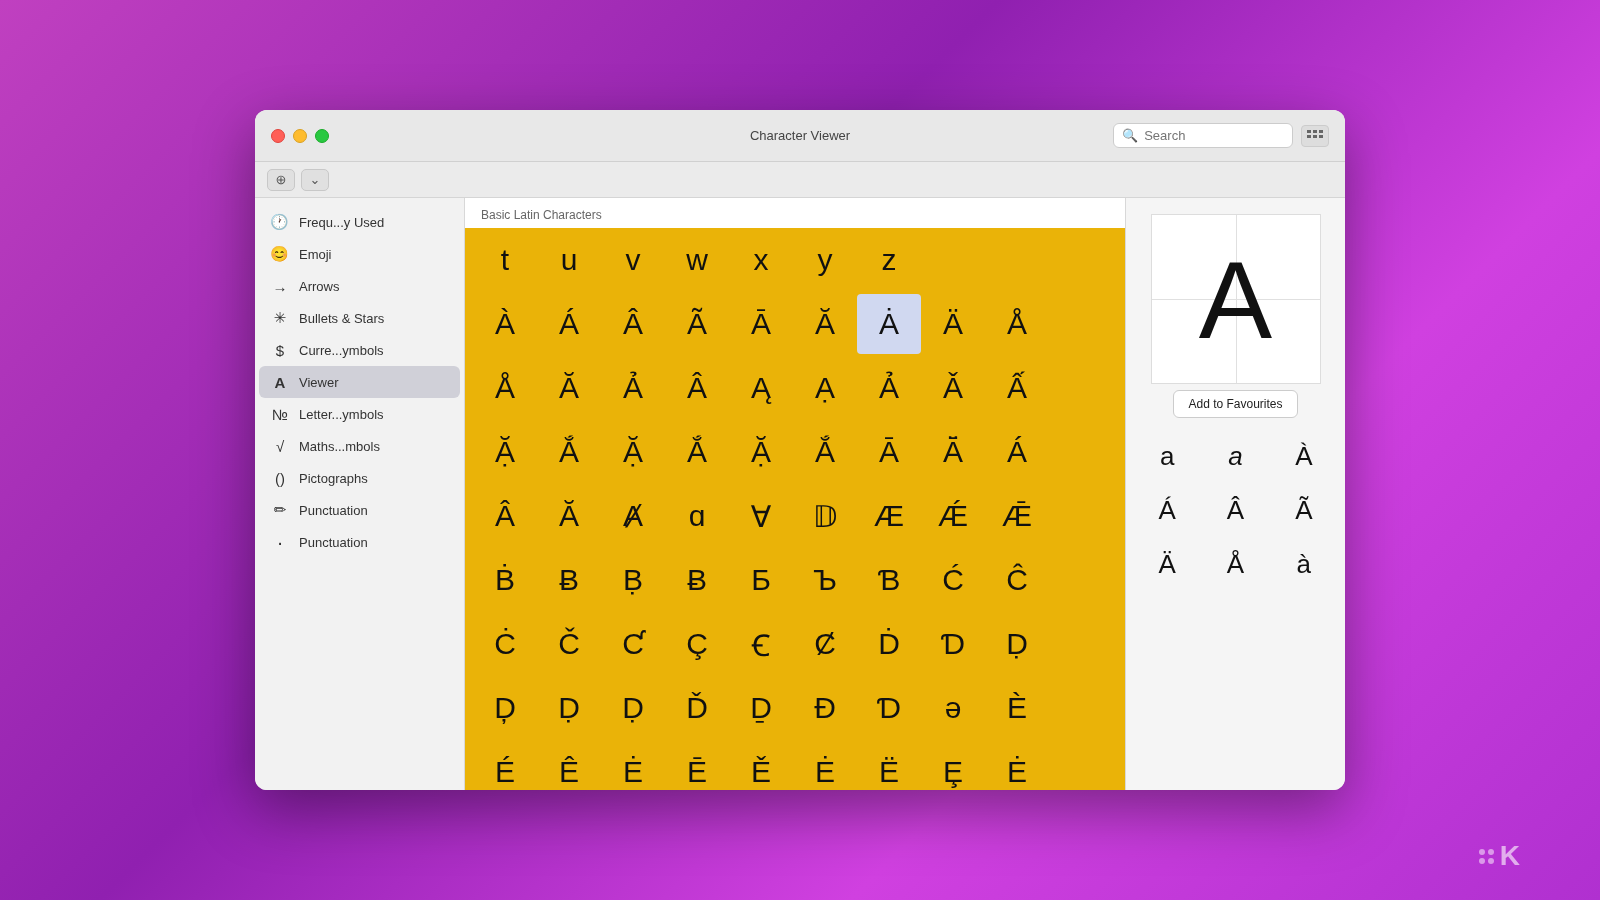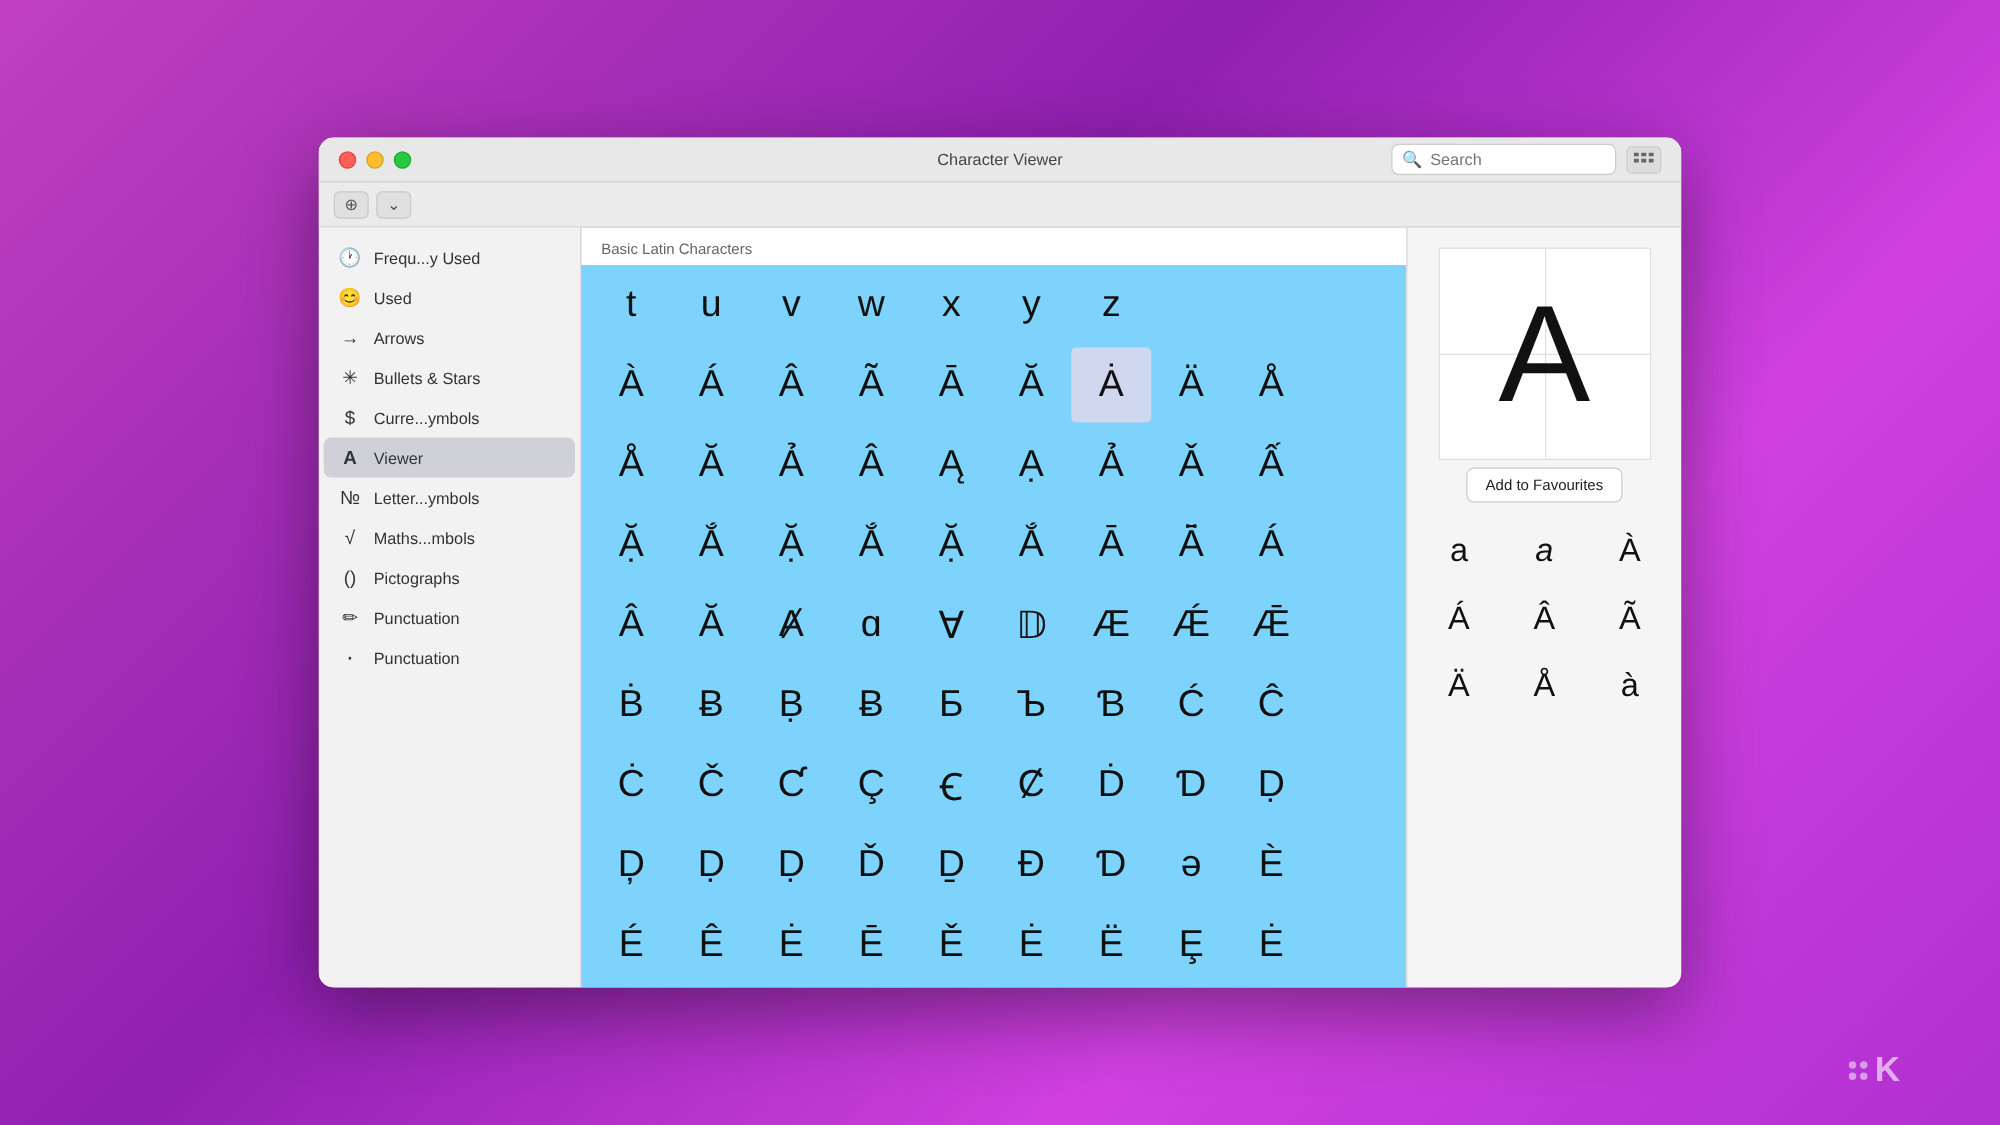--- a/index.html
+++ b/index.html
@@ -22,21 +22,21 @@
       border-radius: 12px;
       box-shadow: 0 20px 60px rgba(0,0,0,0.4);
       display: flex;
       flex-direction: column;
       overflow: hidden;
     }
 
     
     .title-bar {
       background: #e8e8e8;
-      height: 36px;
+      height: 52px;
       display: flex;
       align-items: center;
       padding: 0 16px;
       border-bottom: 1px solid #d0d0d0;
       position: relative;
       flex-shrink: 0;
     }
 
     .traffic-lights {
       display: flex;
@@ -175,21 +175,21 @@
       align-items: center;
       justify-content: center;
       font-size: 15px;
       flex-shrink: 0;
     }
 
     
     .char-grid-container {
       flex: 1;
       overflow-y: auto;
-      background: #7dd3fc;
+      background: #eab308;
       padding: 0;
     }
 
     .section-label {
       font-size: 12px;
       color: #666;
       padding: 10px 16px 6px 16px;
       font-weight: 400;
       background: white;
     }
@@ -377,21 +377,21 @@
 
   <div class="main-content">
 
     <div class="sidebar">
       <div class="sidebar-item">
         <span class="sidebar-icon">🕐</span>
         <span>Frequ...y Used</span>
       </div>
       <div class="sidebar-item">
         <span class="sidebar-icon">😊</span>
-        <span>Used</span>
+        <span>Emoji</span>
       </div>
       <div class="sidebar-item">
         <span class="sidebar-icon">→</span>
         <span>Arrows</span>
       </div>
       <div class="sidebar-item">
         <span class="sidebar-icon">✳</span>
         <span>Bullets &amp; Stars</span>
       </div>
       <div class="sidebar-item">

